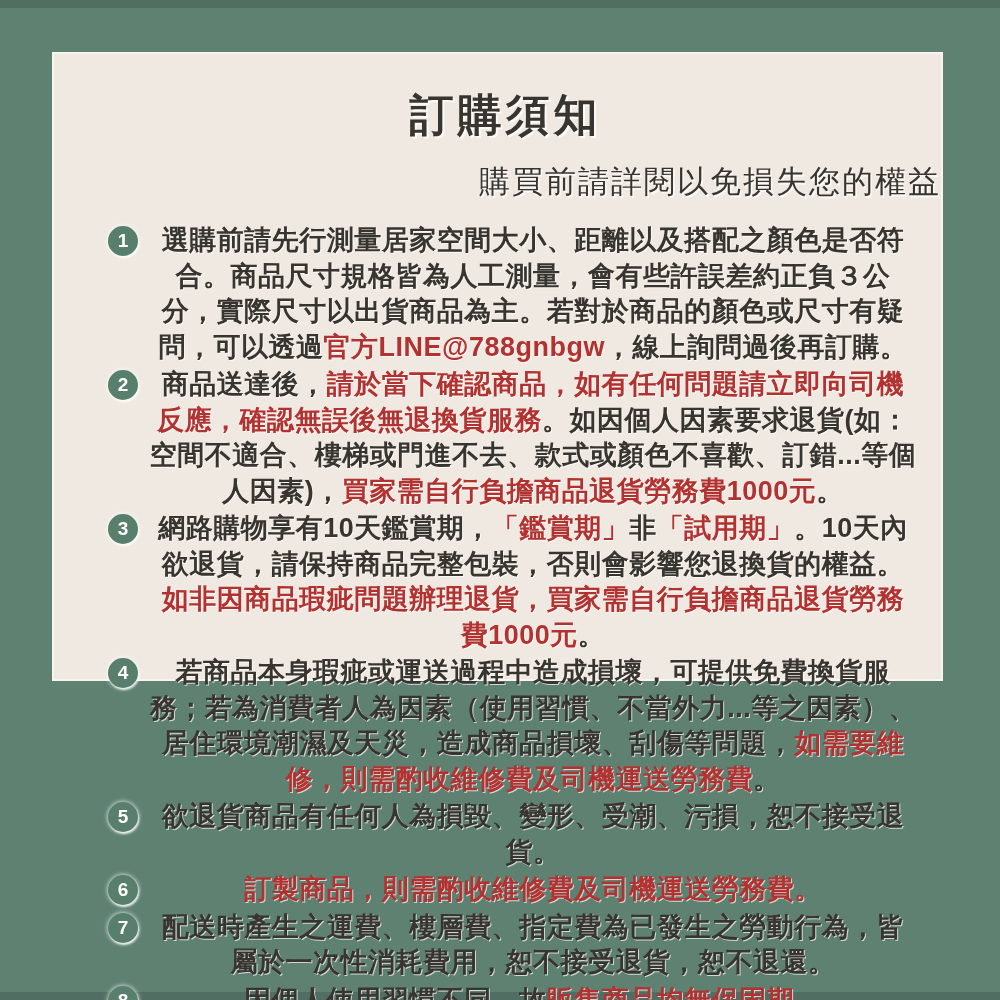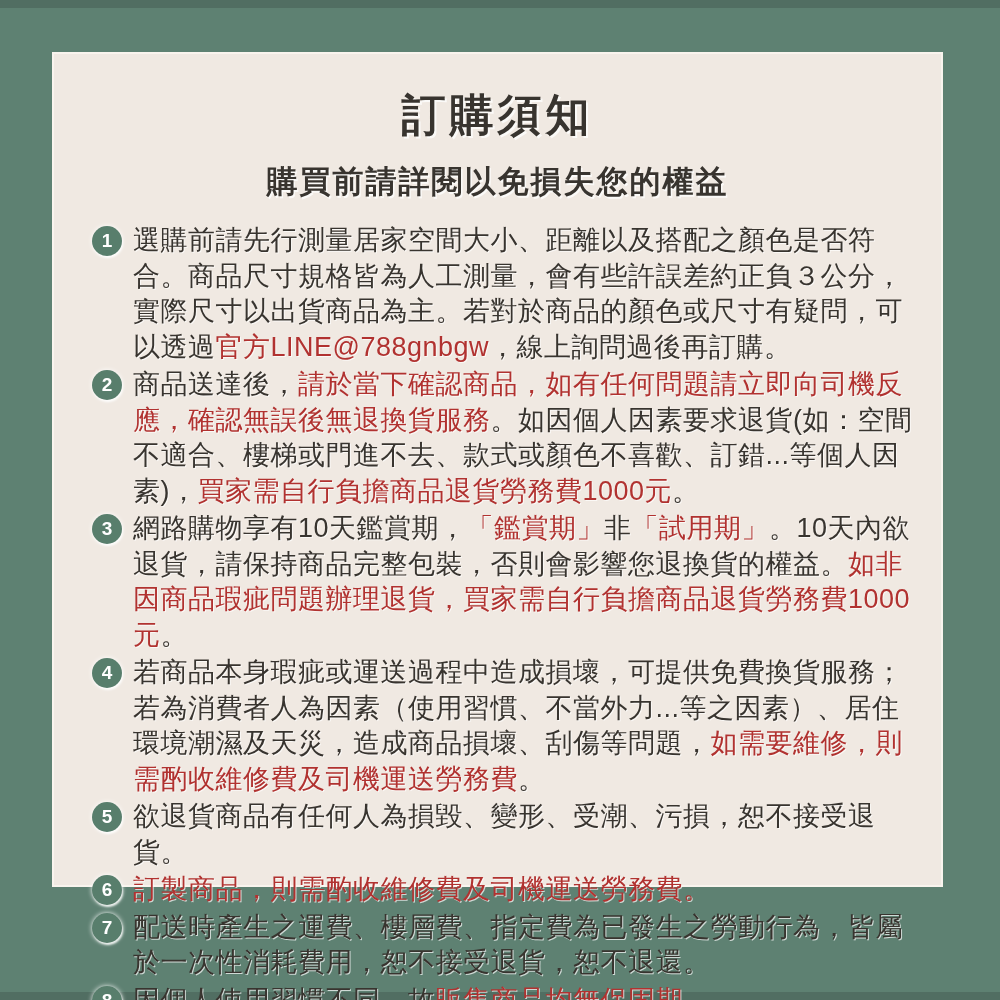--- a/index.html
+++ b/index.html
@@ -24,38 +24,39 @@
   }
   .edge-shade {
     position: absolute; left: 0; width: 100%; height: 8px;
     background: rgba(20, 30, 25, 0.18);
   }
   .edge-shade.top { top: 0; }
   .edge-shade.bottom { bottom: 0; }
   .panel {
     position: absolute;
     left: 52px; top: 52px;
-    width: 891px; height: 835px;
+    width: 891px; height: 629px;
     background: var(--panel-bg);
     border: 2px solid var(--panel-border);
+    padding-left: 16px;
   }
   .page-title {
     margin-top: 32px;
     text-align: center;
     font-size: 44px;
     font-weight: 900;
     letter-spacing: 4px;
     color: var(--text-dark);
     text-shadow: 2px 2px 0 rgba(255,255,255,0.75);
   }
   .page-subtitle {
     margin-top: 16px;
-    text-align: center;
+    text-align: right;
     font-size: 31px;
-    font-weight: 700;
+    font-weight: 400;
     letter-spacing: 2px;
     color: var(--text-dark);
     text-shadow: 1.5px 1.5px 0 rgba(255,255,255,0.75);
   }
   .notice-list {
     margin: 20px 24px 0 38px;
   }
   .item {
     display: flex;
     align-items: flex-start;
@@ -73,24 +74,25 @@
     font-weight: 700;
     display: flex;
     align-items: center;
     justify-content: center;
     box-shadow: 0 0 5px rgba(255,255,255,0.95), 1px 2px 2px rgba(255,255,255,0.8);
   }
   .text {
     flex: 1;
     font-size: 27px;
     line-height: 35.5px;
-    font-weight: 400;
+    font-weight: 700;
     color: var(--text-dark);
     text-shadow: 1px 1px 0 rgba(255,255,255,0.7);
     letter-spacing: 0.5px;
+    text-align: center;
   }
   .text .red { color: var(--accent-red); }
 </style>
 </head>
 <body>
 
 <div class="frame">
   <div class="edge-shade top"></div>
   <div class="edge-shade bottom"></div>
   <div class="panel">

